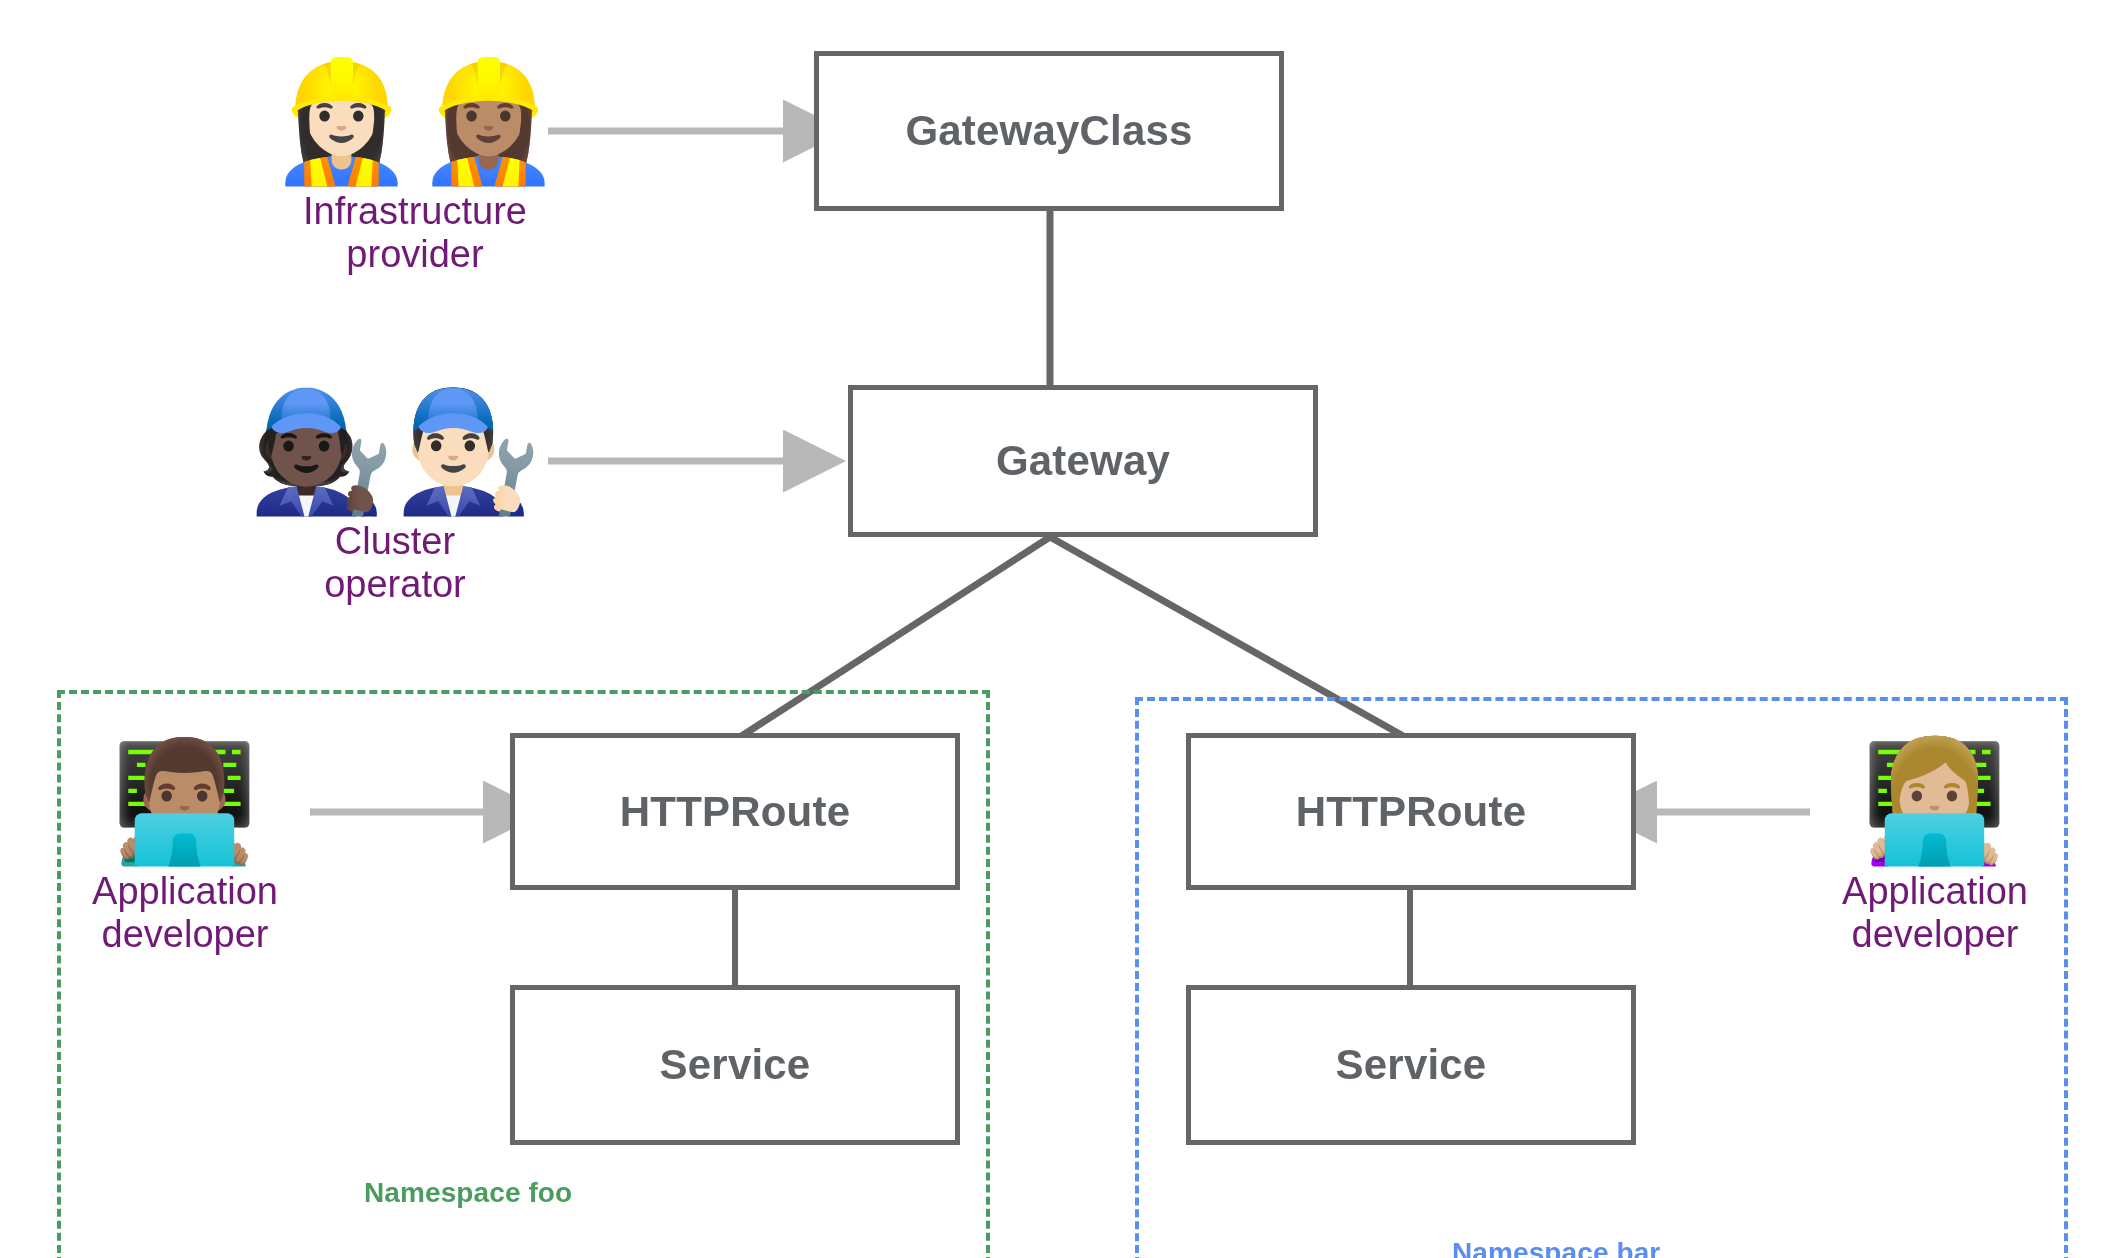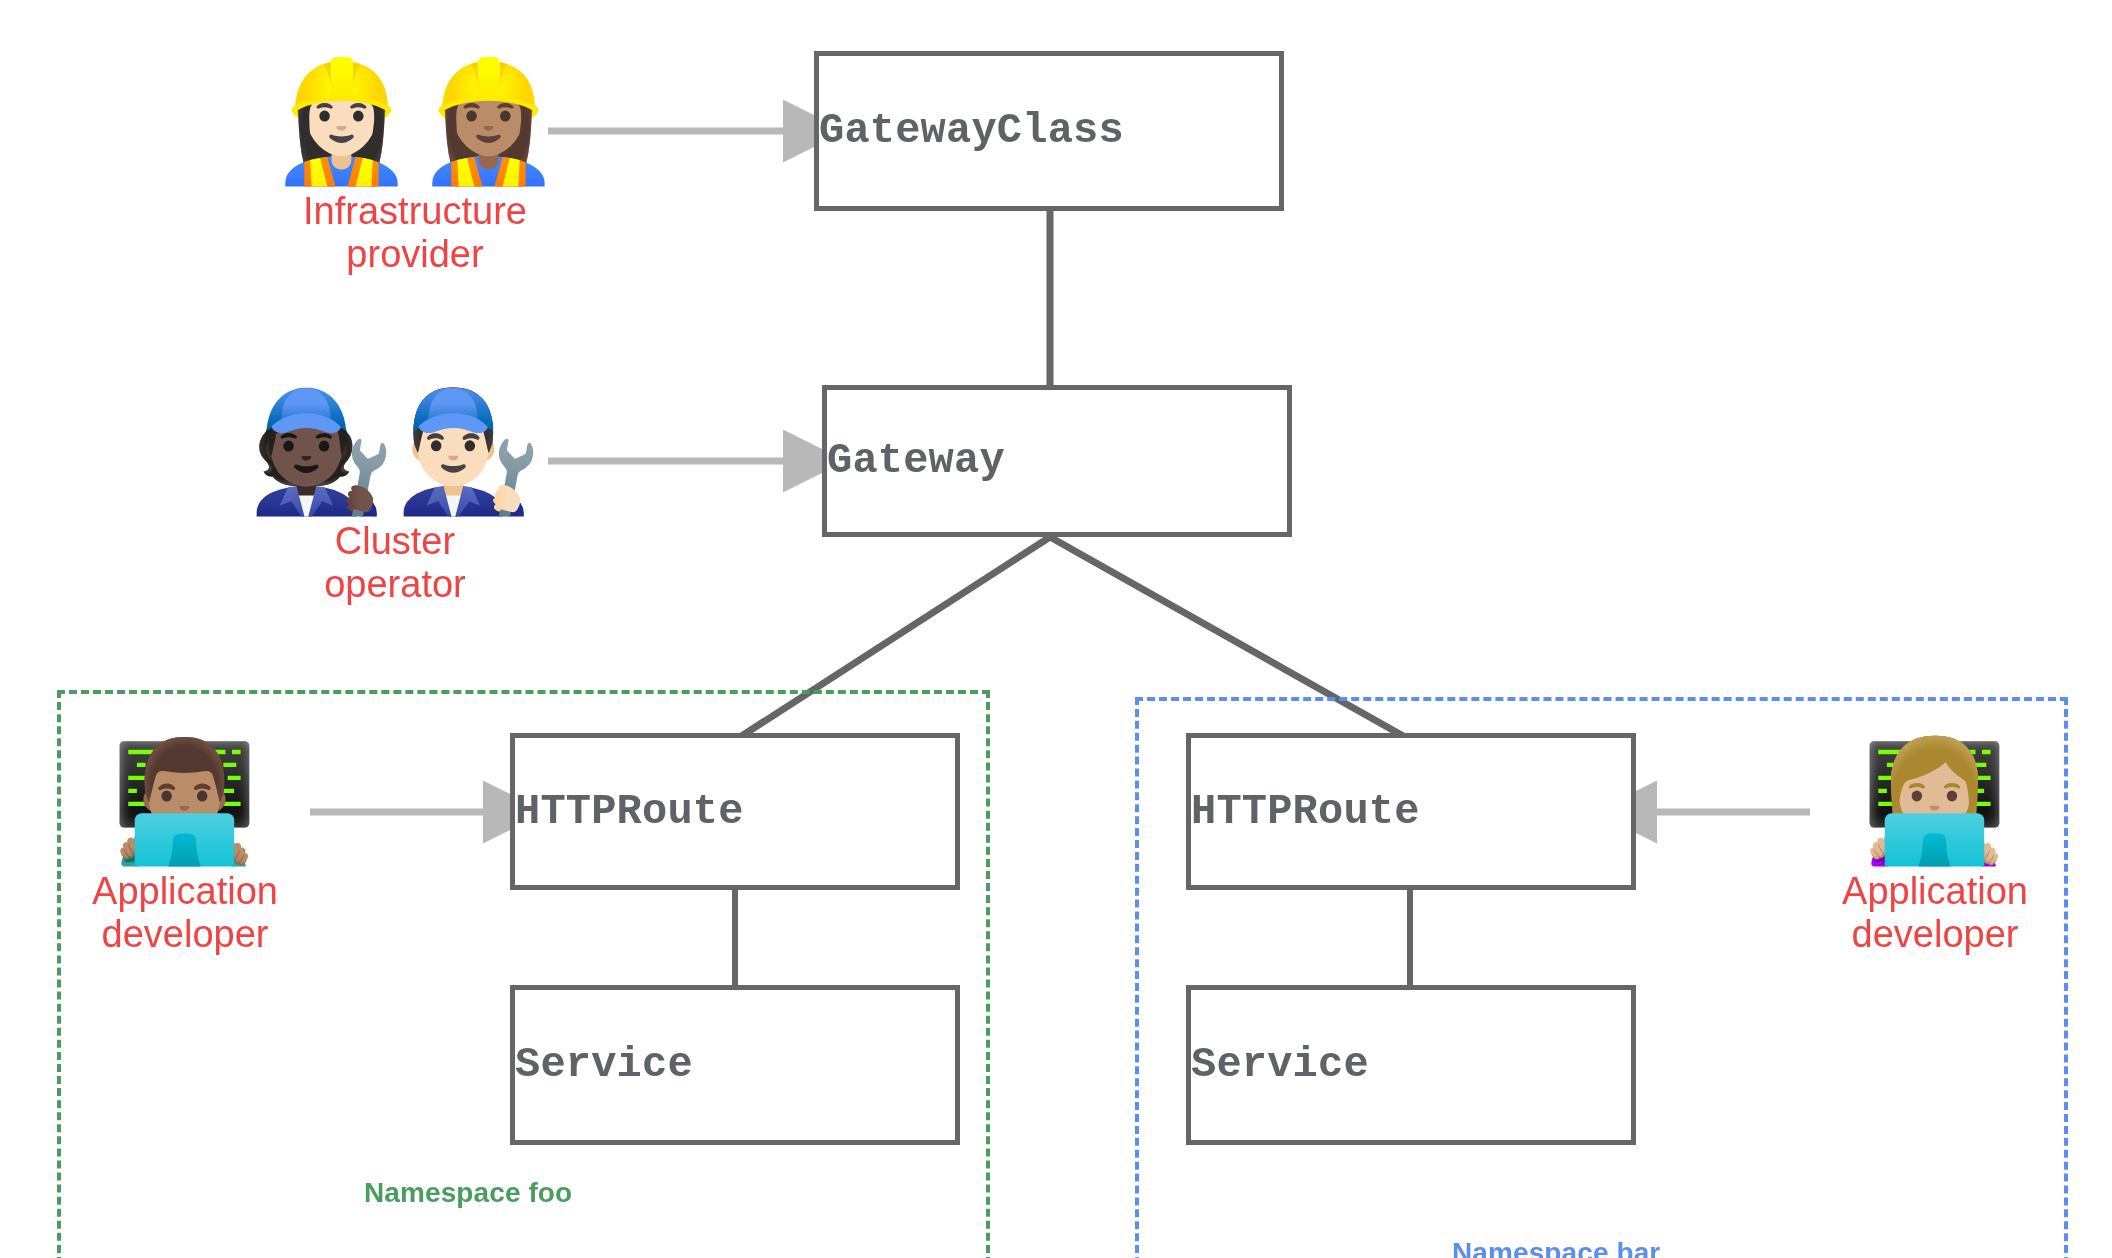--- a/index.html
+++ b/index.html
@@ -48,21 +48,21 @@
   .ns-label.blue  { color: #5c8ef0; }
 
   
   .res-box {
     position: absolute;
     box-sizing: border-box;
     border: 5px solid #666666;
     background: #ffffff;
     display: flex;
     align-items: center;
-    font-family: Liberation Mono, monospace;
+    justify-content: center;
   }
   .res-label {
     font-size: 42px;
     font-weight: bold;
     color: #5f6368;
     letter-spacing: 0.2px;
     white-space: nowrap;
   }
 
   
@@ -82,21 +82,21 @@
     height: 140px;
   }
   .persona-emojis span {
     font-size: 118px;
     line-height: 1;
   }
   .persona-emojis.single span { font-size: 118px; }
   .persona-caption {
     margin-top: 10px;
     font-size: 38px;
-    color: #ef4444;
+    color: #701a75;
     text-align: center;
     line-height: 1.12;
     white-space: pre-line;
   }
 </style>
 </head>
 <body>
 
 <div id="canvas">
 
@@ -184,21 +184,21 @@
       <span>👩🏼‍💻</span>
     </div>
     <div class="persona-caption">Application
 developer</div>
   </div>
 
   <div class="res-box" style="left:814px; top:51px; width:470px; height:160px;">
     <span class="res-label">GatewayClass</span>
   </div>
 
-  <div class="res-box" style="left:822px; top:385px; width:470px; height:152px;">
+  <div class="res-box" style="left:848px; top:385px; width:470px; height:152px;">
     <span class="res-label">Gateway</span>
   </div>
 
   <div class="res-box" style="left:510px; top:733px; width:450px; height:157px;">
     <span class="res-label">HTTPRoute</span>
   </div>
 
   <div class="res-box" style="left:510px; top:985px; width:450px; height:160px;">
     <span class="res-label">Service</span>
   </div>

